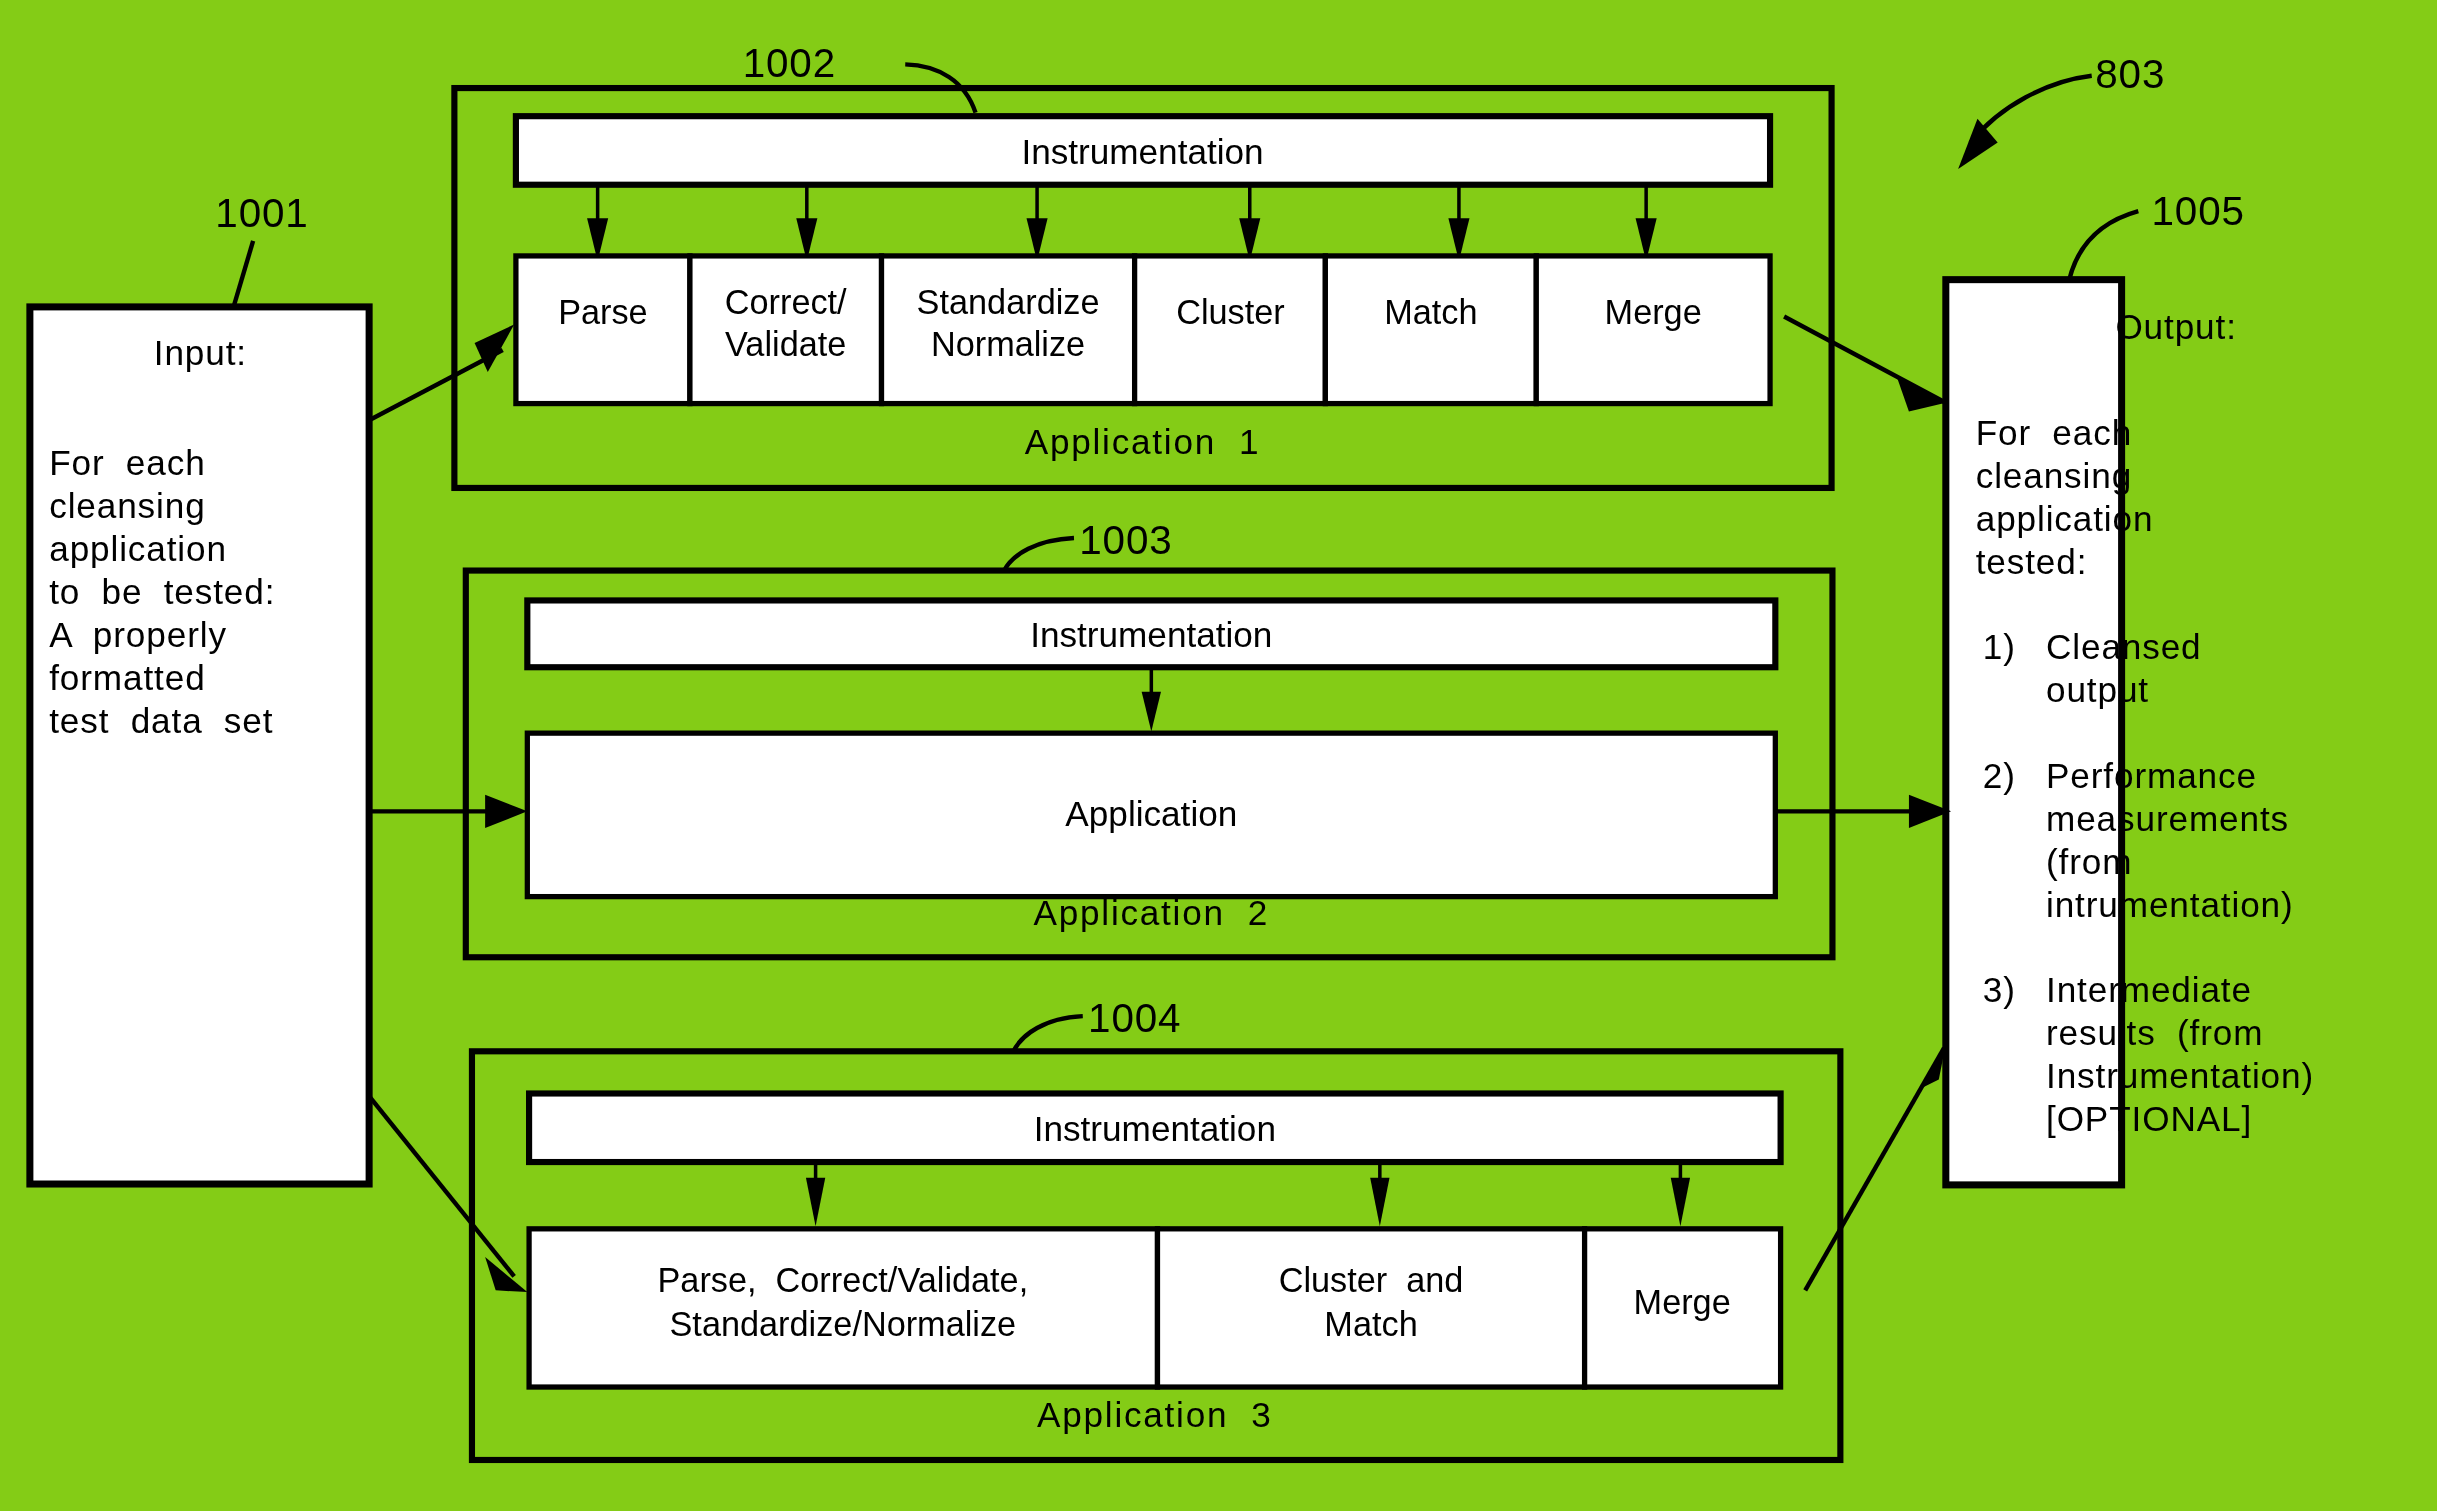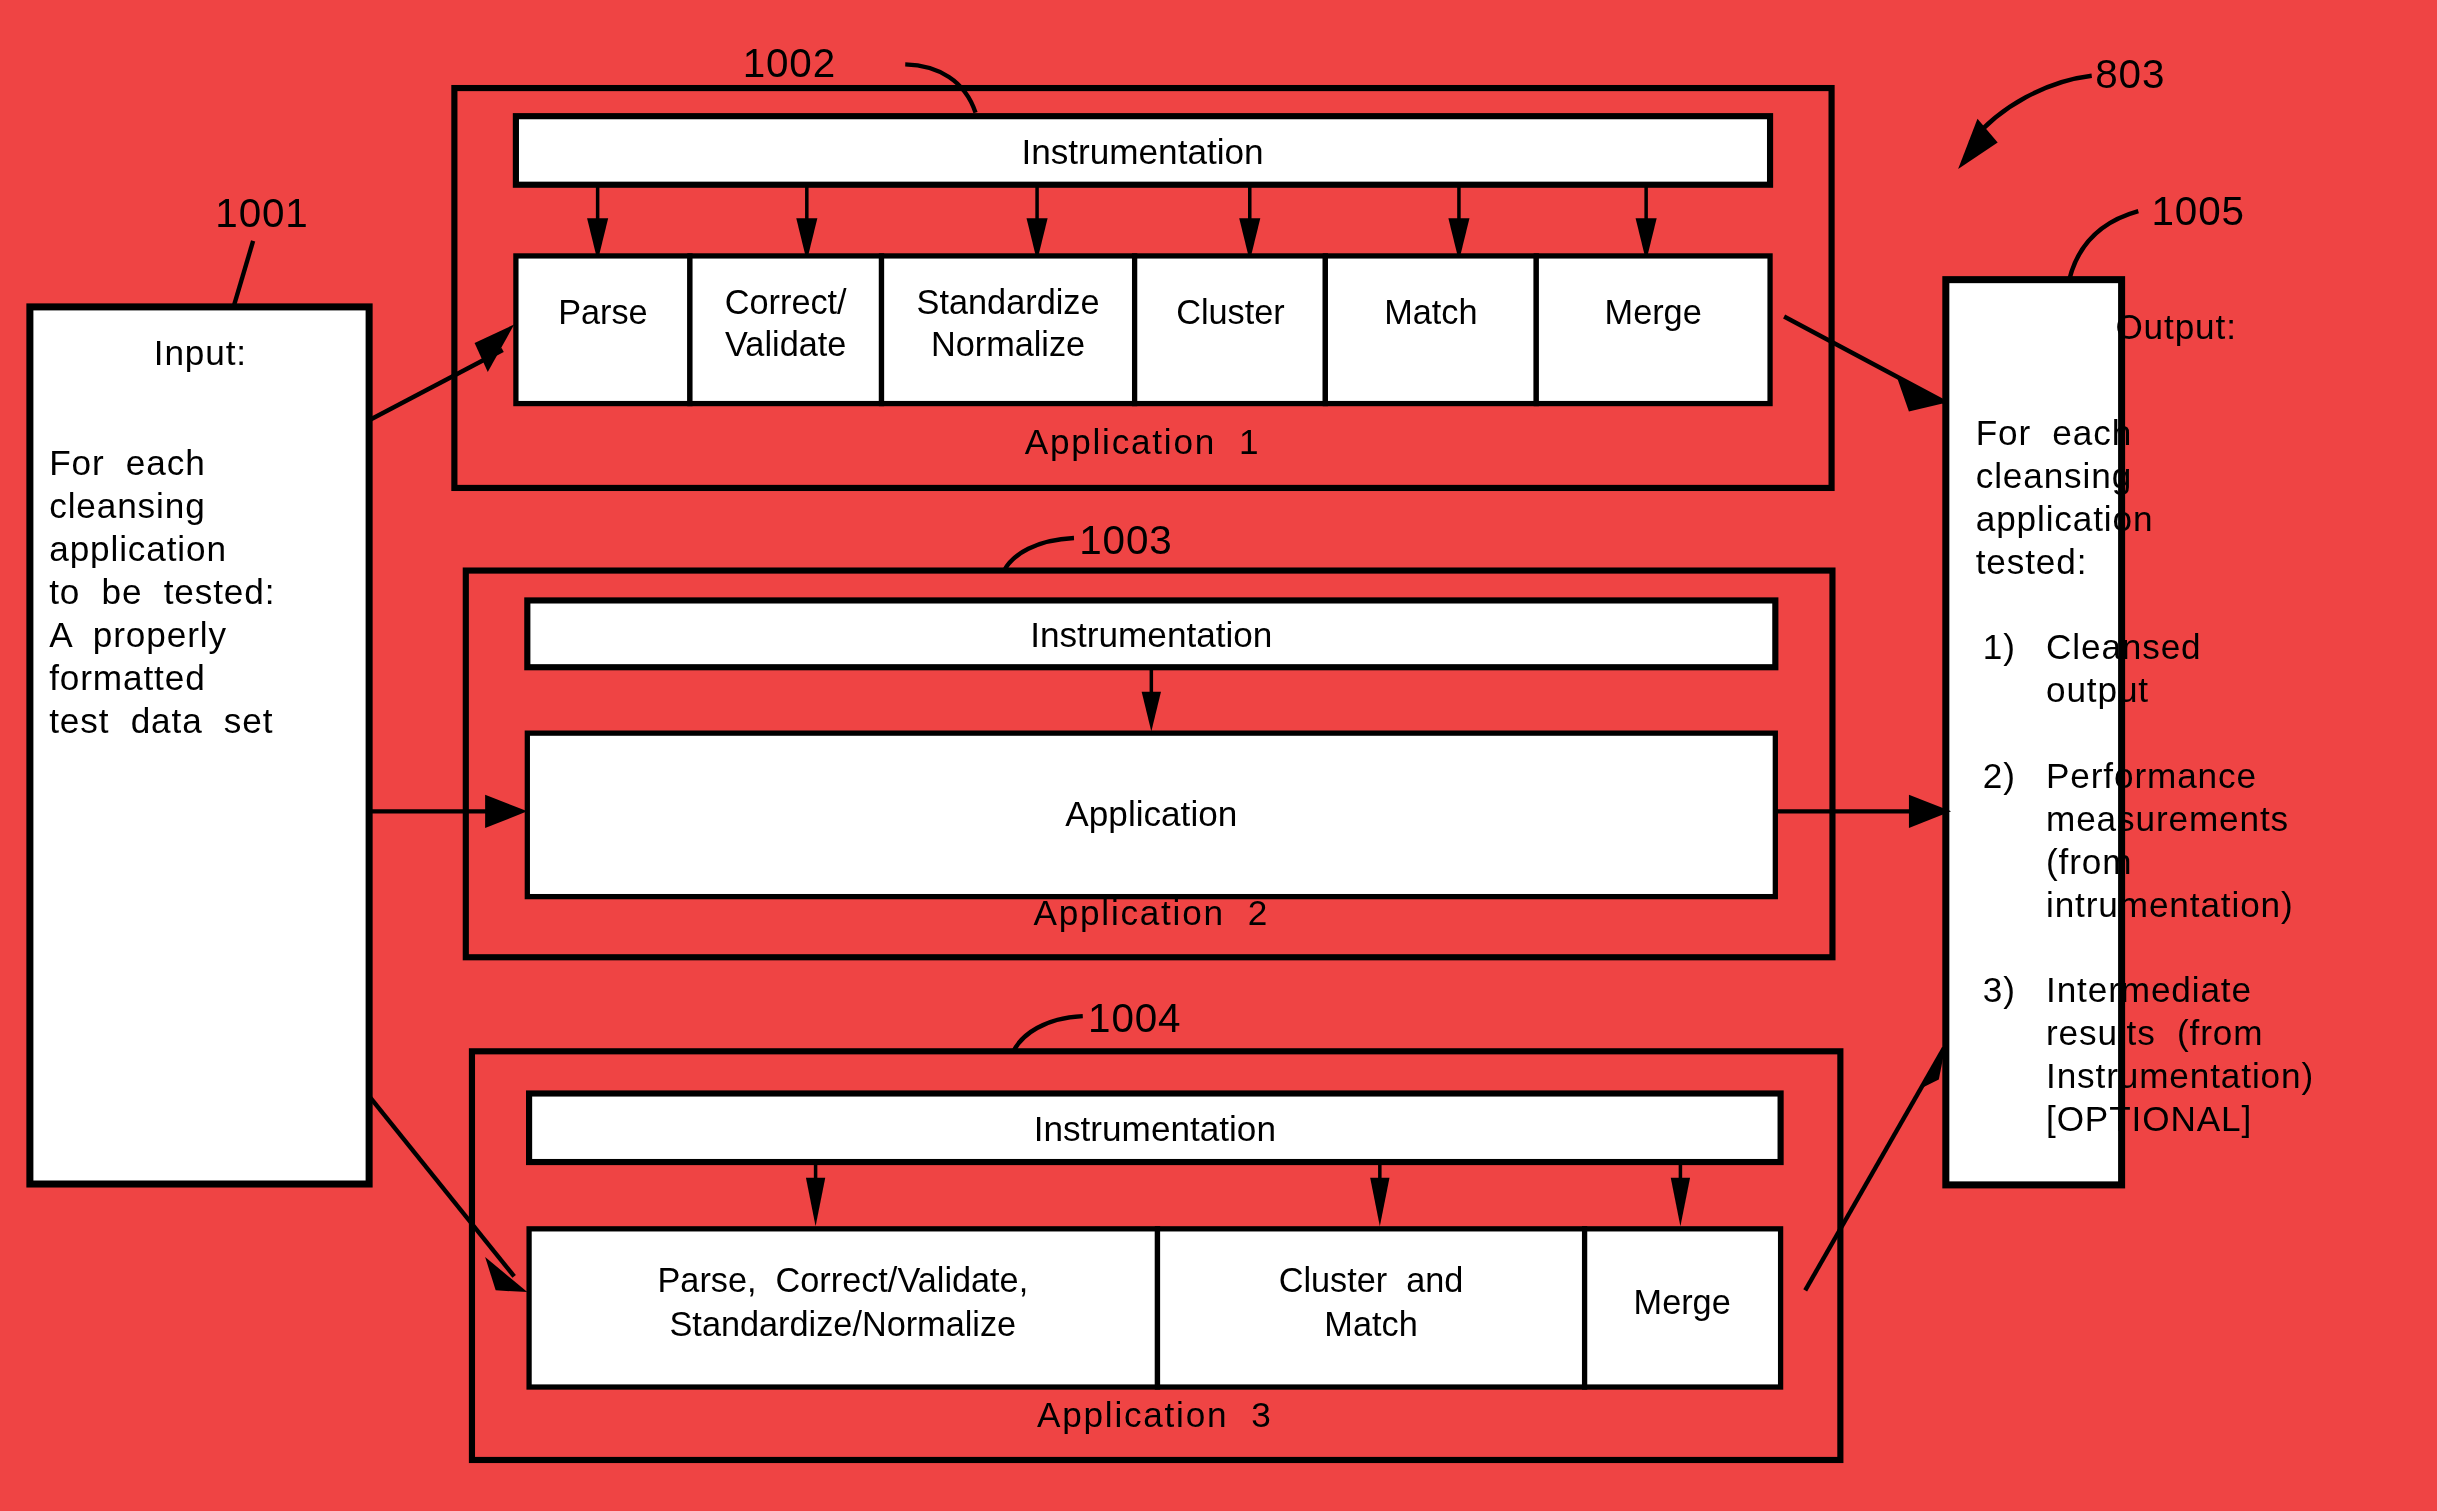--- a/index.html
+++ b/index.html
@@ -11,21 +11,21 @@
   body {
     width: 2438px;
     height: 1512px;
     overflow: hidden;
     font-family: "Liberation Sans", sans-serif;
   }
   #figure-root {
     position: relative;
     width: 2438px;
     height: 1512px;
-    background: #ef4444;
+    background: #84cc16;
   }
   svg#figure-svg {
     position: absolute;
     top: 0;
     left: 0;
     width: 2438px;
     height: 1512px;
     display: block;
   }
   

